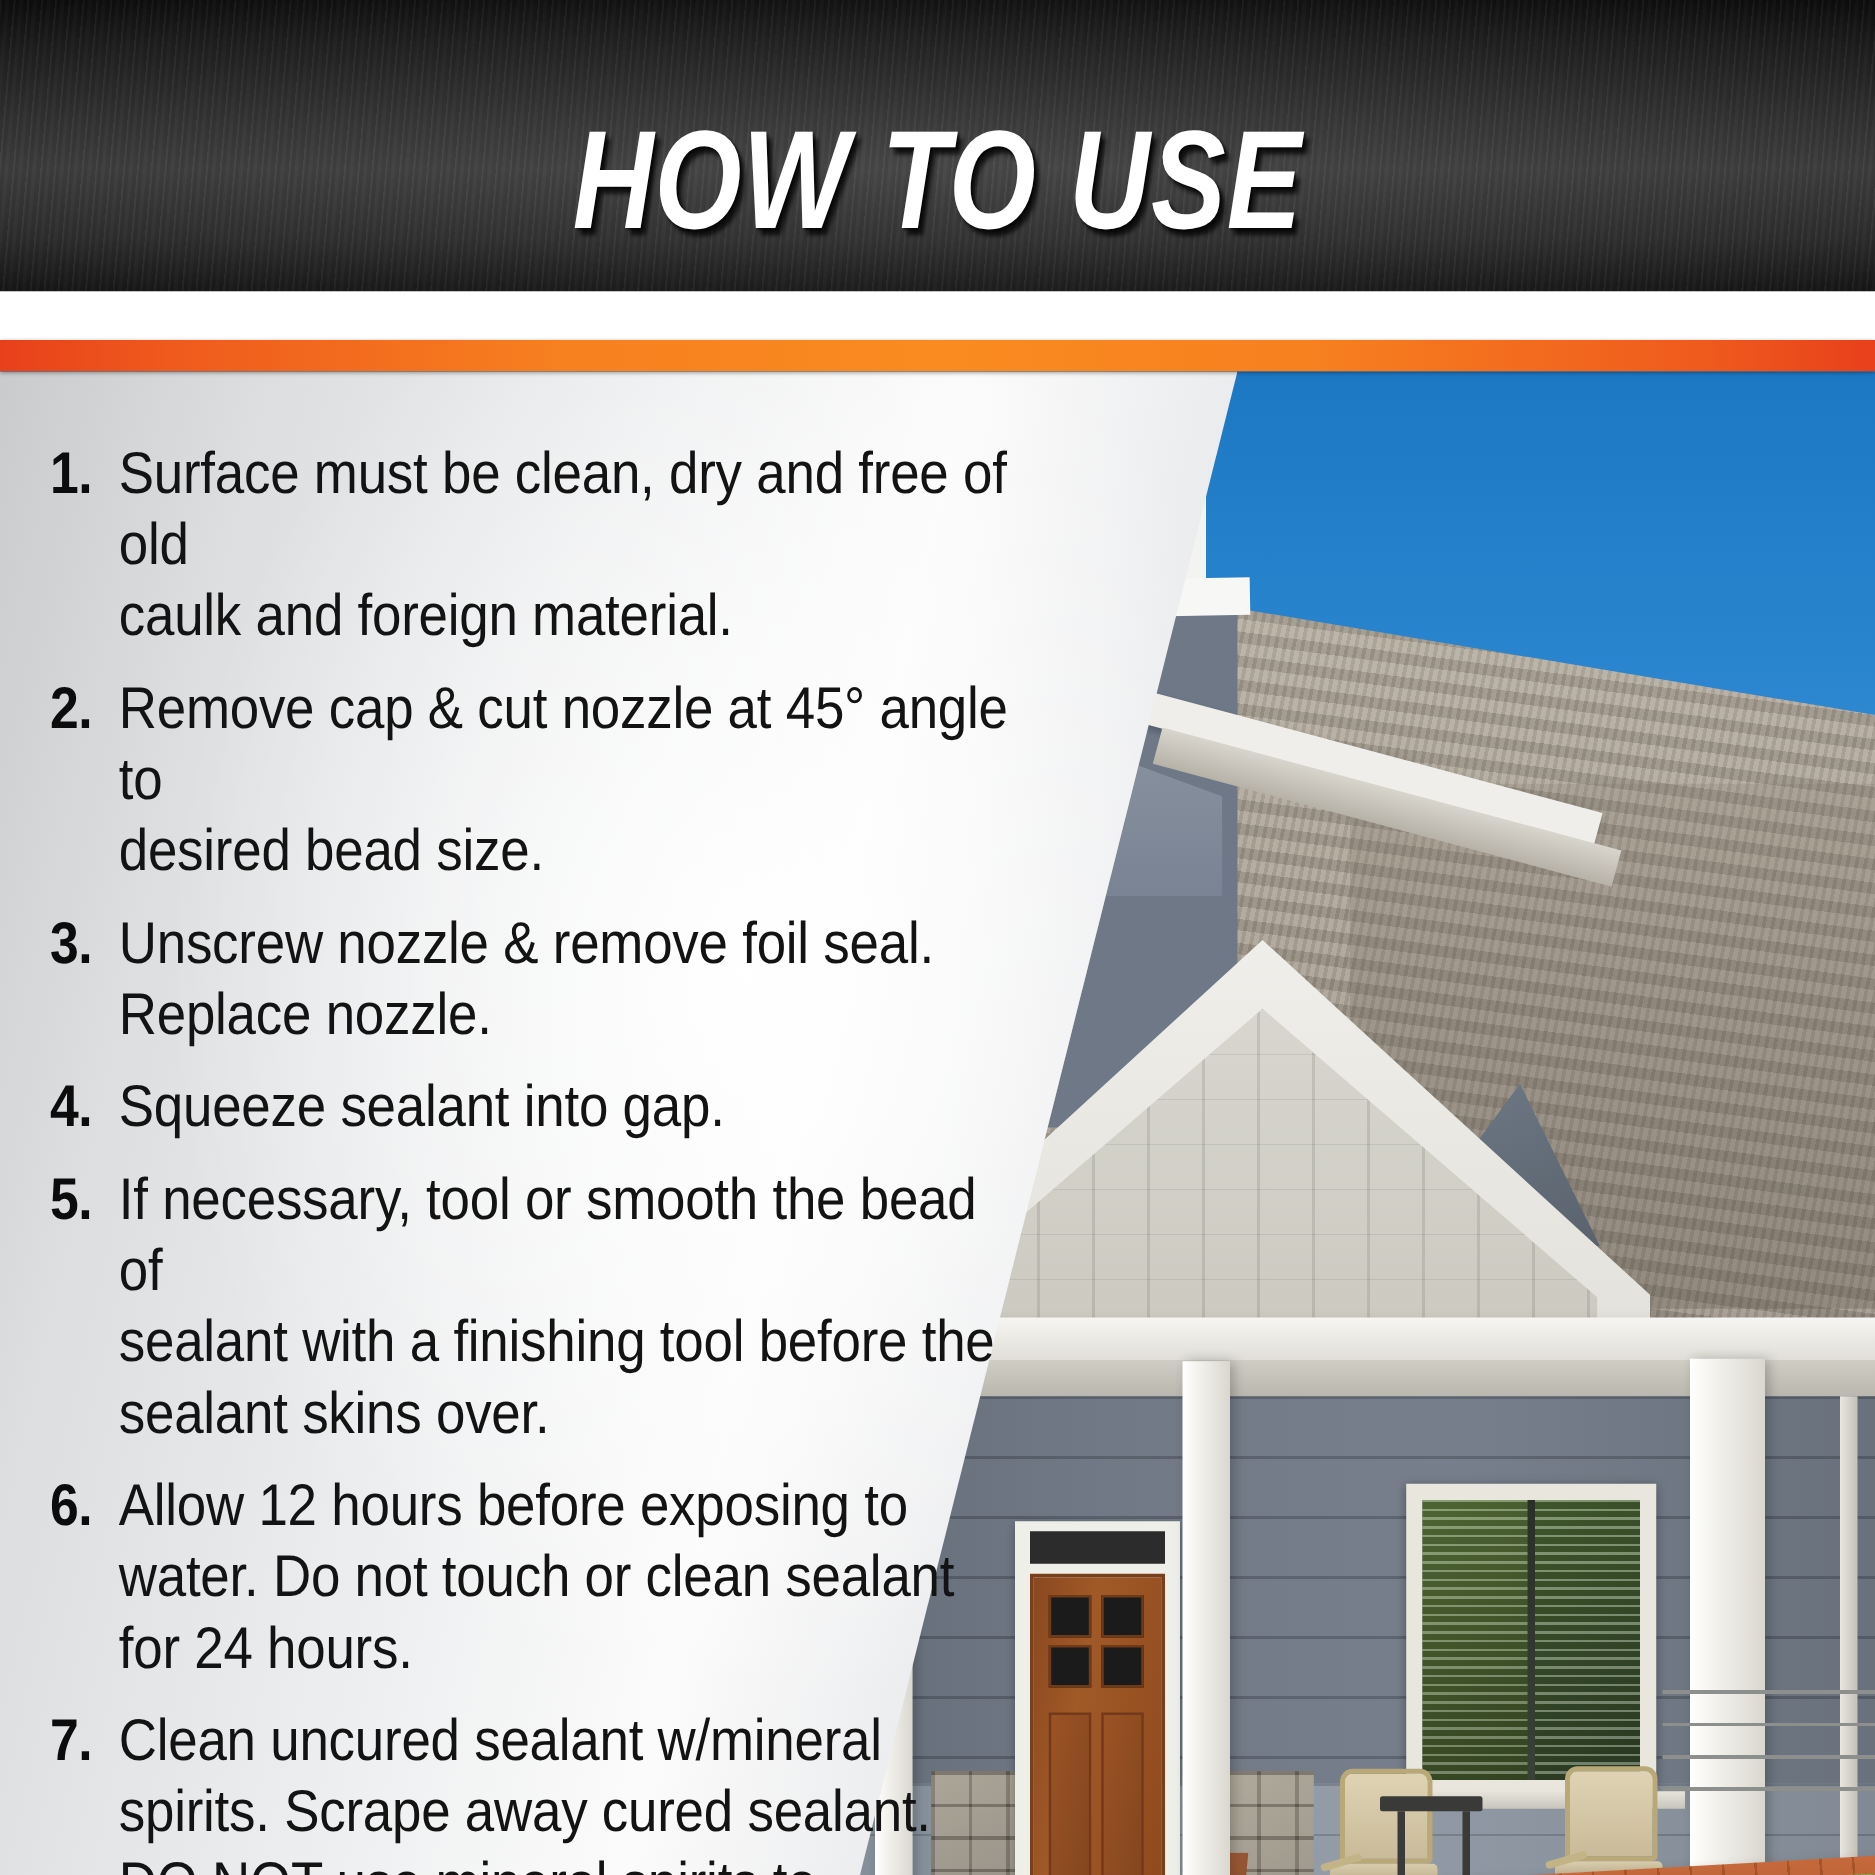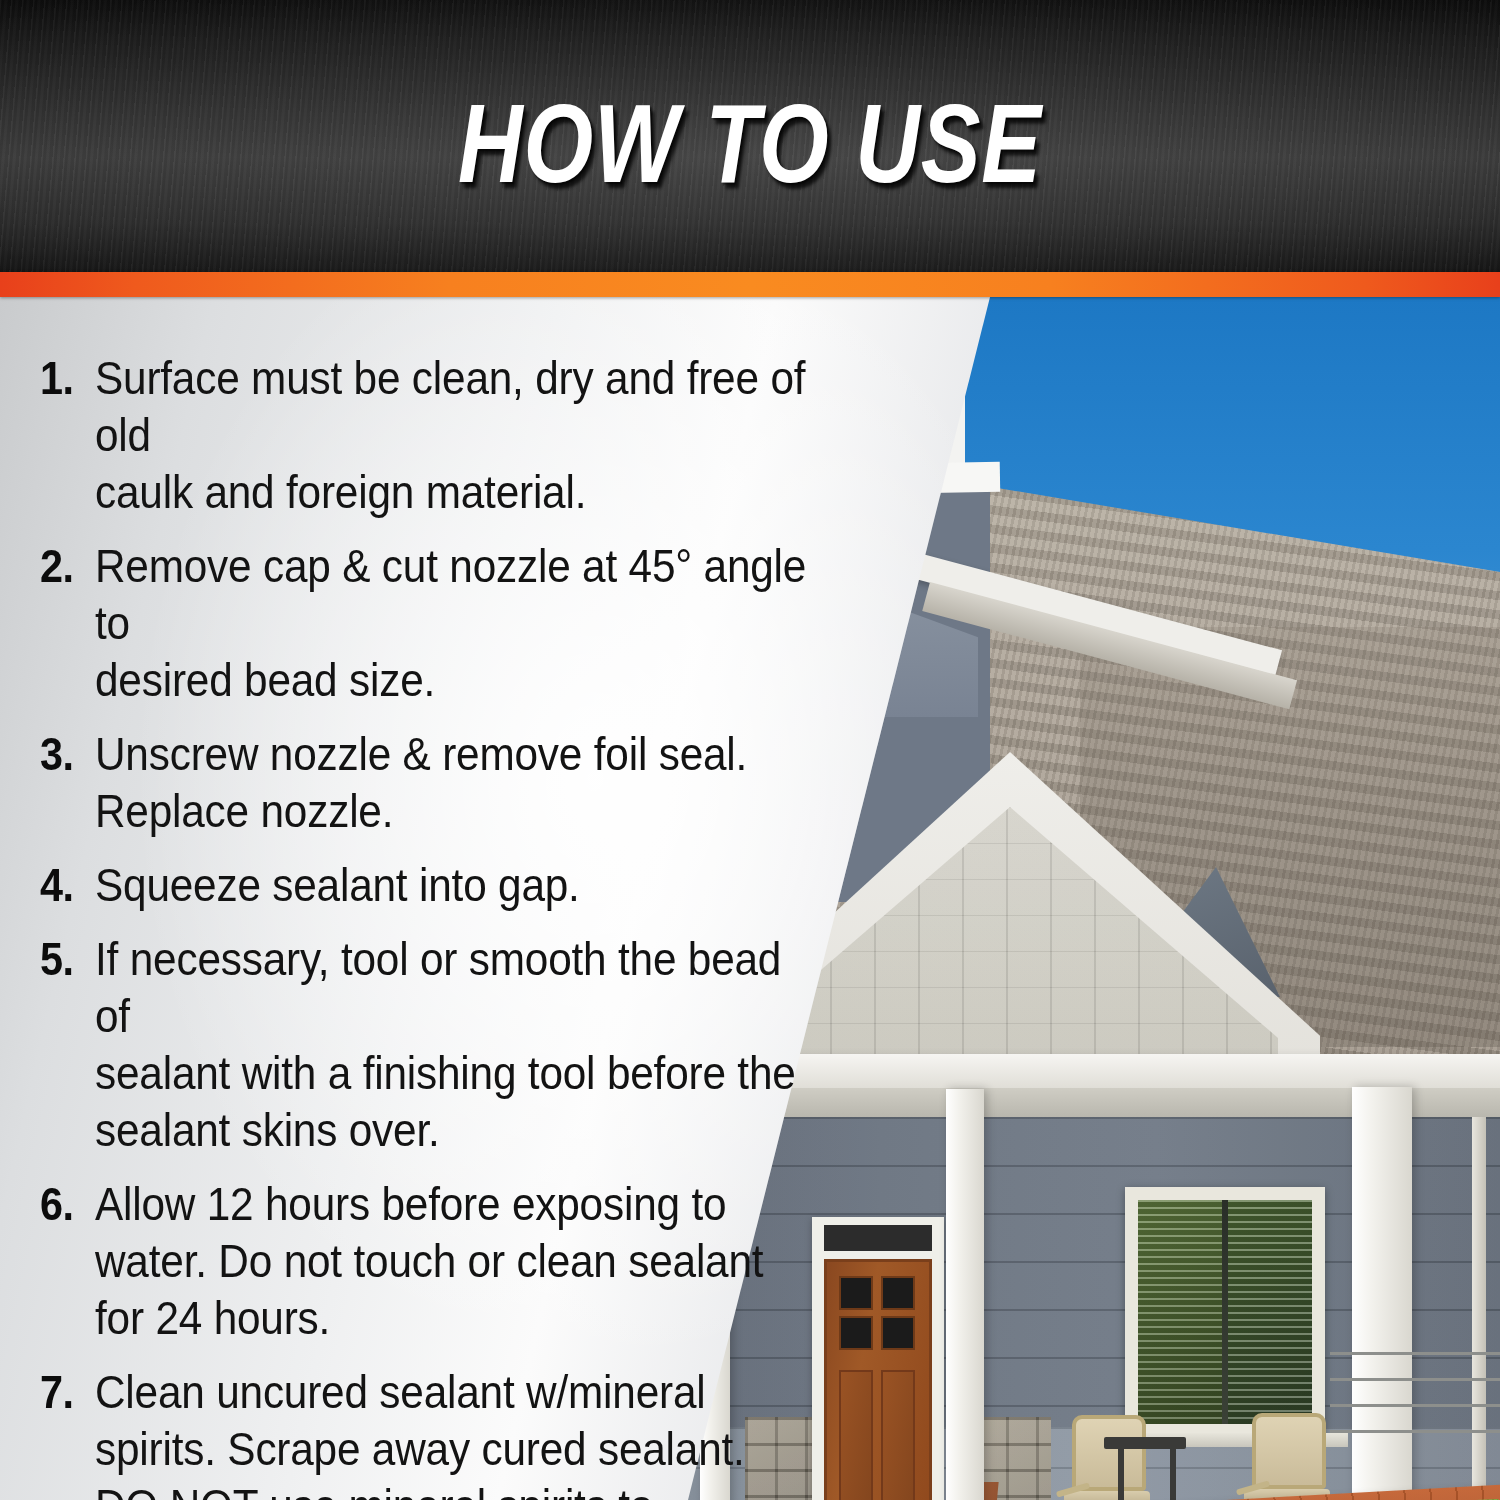--- a/index.html
+++ b/index.html
@@ -5,21 +5,21 @@
   html,body{margin:0;padding:0;}
   body{
     width:1500px;height:1500px;overflow:hidden;
     font-family:"Liberation Sans","DejaVu Sans",sans-serif;
     background:#fff;
   }
   #page{position:relative;width:1500px;height:1500px;overflow:hidden;}
 
   
   .header{
-    position:absolute;left:0;top:0;width:1500px;height:272px;
+    position:absolute;left:0;top:0;width:1500px;height:233px;
     background:
       repeating-linear-gradient(95deg,
         rgba(255,255,255,0.045) 0px,
         rgba(255,255,255,0.045) 1px,
         rgba(0,0,0,0.05) 2px,
         rgba(0,0,0,0.05) 4px,
         rgba(255,255,255,0.02) 5px,
         rgba(255,255,255,0.02) 7px,
         rgba(0,0,0,0.04) 8px,
         rgba(0,0,0,0.04) 11px),

